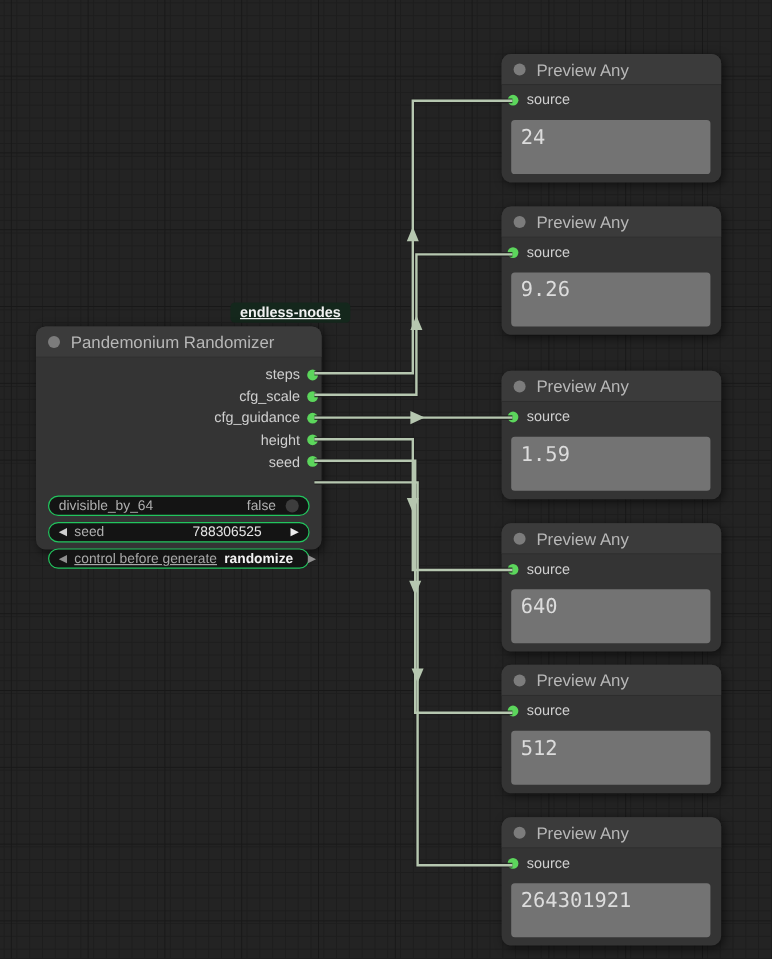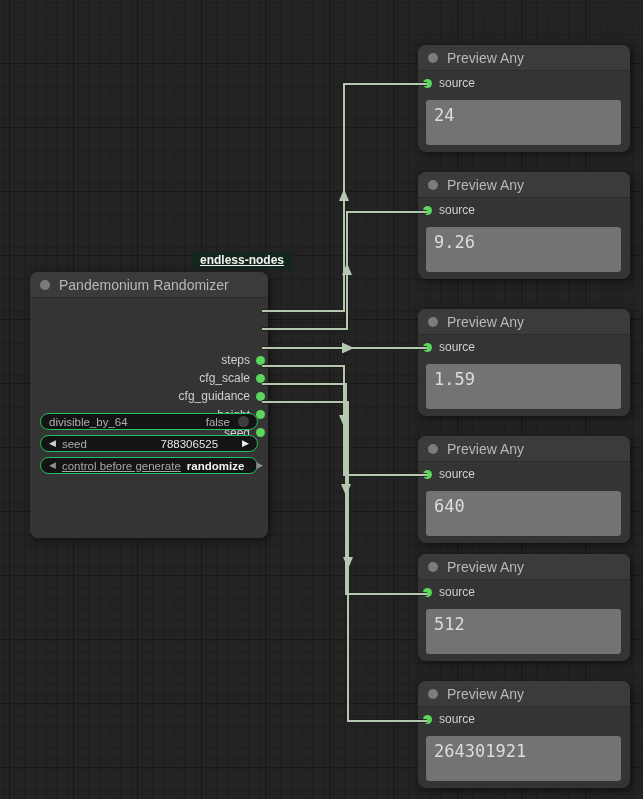--- a/index.html
+++ b/index.html
@@ -38,21 +38,21 @@
   .title-dot {
     width: 10px; height: 10px; border-radius: 50%;
     background: #7c7c7c; flex: 0 0 auto;
   }
   .port {
     width: 9px; height: 9px; border-radius: 50%;
     background: #5cd65c; flex: 0 0 auto;
   }
 
   
-  .outputs { position: absolute; top: 31px; left: 0; right: 0; margin-top: 48px; }
+  .outputs { position: absolute; top: 31px; left: 0; right: 0; }
   .out-row {
     height: 18.2px;
     display: flex; justify-content: flex-end; align-items: center;
     gap: 6px; padding-right: 3px;
     color: #cfcfcf; font-size: 12px;
   }
   .widgets {
     position: absolute; top: 141px; left: 10px; right: 10px;
     display: flex; flex-direction: column; gap: 5px;
   }
@@ -70,21 +70,21 @@
   .widget .arrow.dim { color: #8f8f8f; }
   .widget .spacer { flex: 1; }
   .widget .value { color: #e6e6e6; }
   .widget .value.bold { font-weight: bold; color: #f2f2f2; }
   .toggle-knob {
     width: 11px; height: 11px; border-radius: 50%;
     background: #3d3d3d; margin-left: 2px; flex: 0 0 auto;
   }
 
   
-  .preview { width: 212px; height: 107px; }
+  .preview { width: 183px; height: 107px; }
   .in-row {
     position: absolute; top: 31px; left: 5px;
     display: flex; align-items: center; gap: 7px;
     color: #cfcfcf; font-size: 12px;
   }
   .textbox {
     position: absolute; top: 55px; left: 8px; right: 9px; height: 45px;
     background: #737373; border-radius: 3px;
     color: #dcdcdc;
     font-family: "DejaVu Sans Mono", monospace;
@@ -134,21 +134,21 @@
       <path d="M347 263 L352 275 L342 275 Z"></path>
       <path d="M354 348 L342 342.5 L342 353.5 Z"></path>
       <path d="M344 427 L339 415 L349 415 Z"></path>
       <path d="M346 496 L341 484 L351 484 Z"></path>
       <path d="M348 569 L343 557 L353 557 Z"></path>
     </g>
   </svg>
 
   <div class="badge">endless-nodes</div>
 
-  <div class="node" style="left:30px; top:272px; width:238px; height:266px;">
+  <div class="node" style="left:30px; top:272px; width:238px; height:186px;">
     <div class="node-title">
       <span class="title-dot"></span>
       <span>Pandemonium Randomizer</span>
     </div>
     <div class="outputs">
       <div class="out-row">
         <span>steps</span>
         <span class="port"></span>
       </div>
       <div class="out-row">

